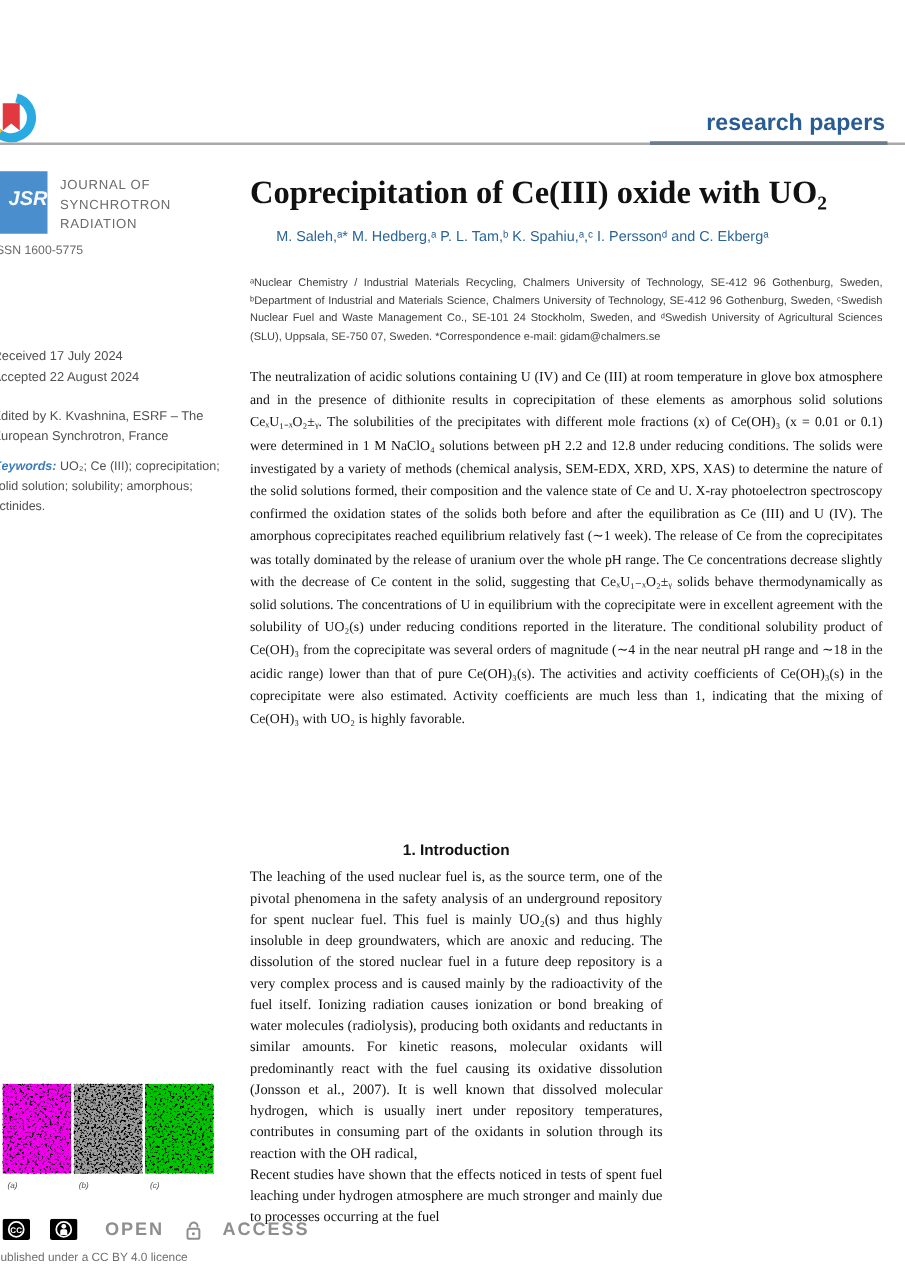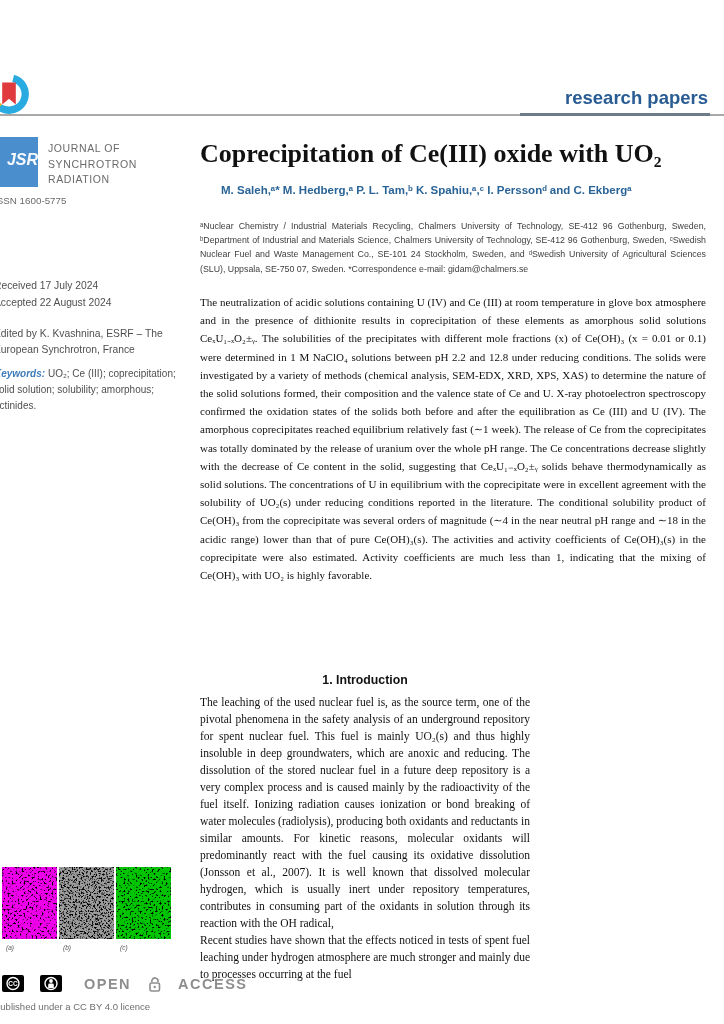--- a/index.html
+++ b/index.html
@@ -38,21 +38,21 @@
   .ccrow { position:absolute; top:840px; left:10px; display:flex; align-items:center; gap:16px; }
   .oa-word { font-weight:bold; font-size:14.5px; letter-spacing:1.5px; color:#8e8e8e;
     font-family:"Liberation Sans", sans-serif; }
   .license { position:absolute; top:866px; left:2px; font-size:9.5px; color:#6e6e6e; }
 
   
   .main { position:absolute; left:200px; top:88px; width:506px; }
   .title { position:absolute; top:4px; left:0; width:506px;
     font-family:"Liberation Serif", serif; font-weight:bold; font-size:26px; color:#111; }
   .authors { position:absolute; top:49px; left:0; width:506px;
-    font-family:"Liberation Sans", sans-serif; font-weight:bold; font-size:11.5px; color:#2a6496;padding-left:21px; }
+    font-family:"Liberation Sans", sans-serif; font-weight:normal; font-size:11.5px; color:#2a6496;padding-left:21px; }
   .affils { position:absolute; top:84px; left:0; width:506px;
     font-family:"Liberation Sans", sans-serif; font-size:8.8px; line-height:14.2px;
     color:#3d3d3d; text-align:justify; }
   .abstract { position:absolute; top:158px; left:0; width:506px;
     font-size:11px; line-height:18.2px; text-align:justify; color:#111; }
   .intro { position:absolute; top:538px; left:0; width:330px; }
   .intro h2 { font-family:"Liberation Sans", sans-serif; font-size:12.3px; font-weight:bold;
     color:#111; margin-bottom:7px;text-align:center; }
   .intro p { font-size:11.5px; line-height:17px; text-align:justify; color:#111; }
   .eq { display:flex; align-items:baseline; margin:9px 0 7px; }

